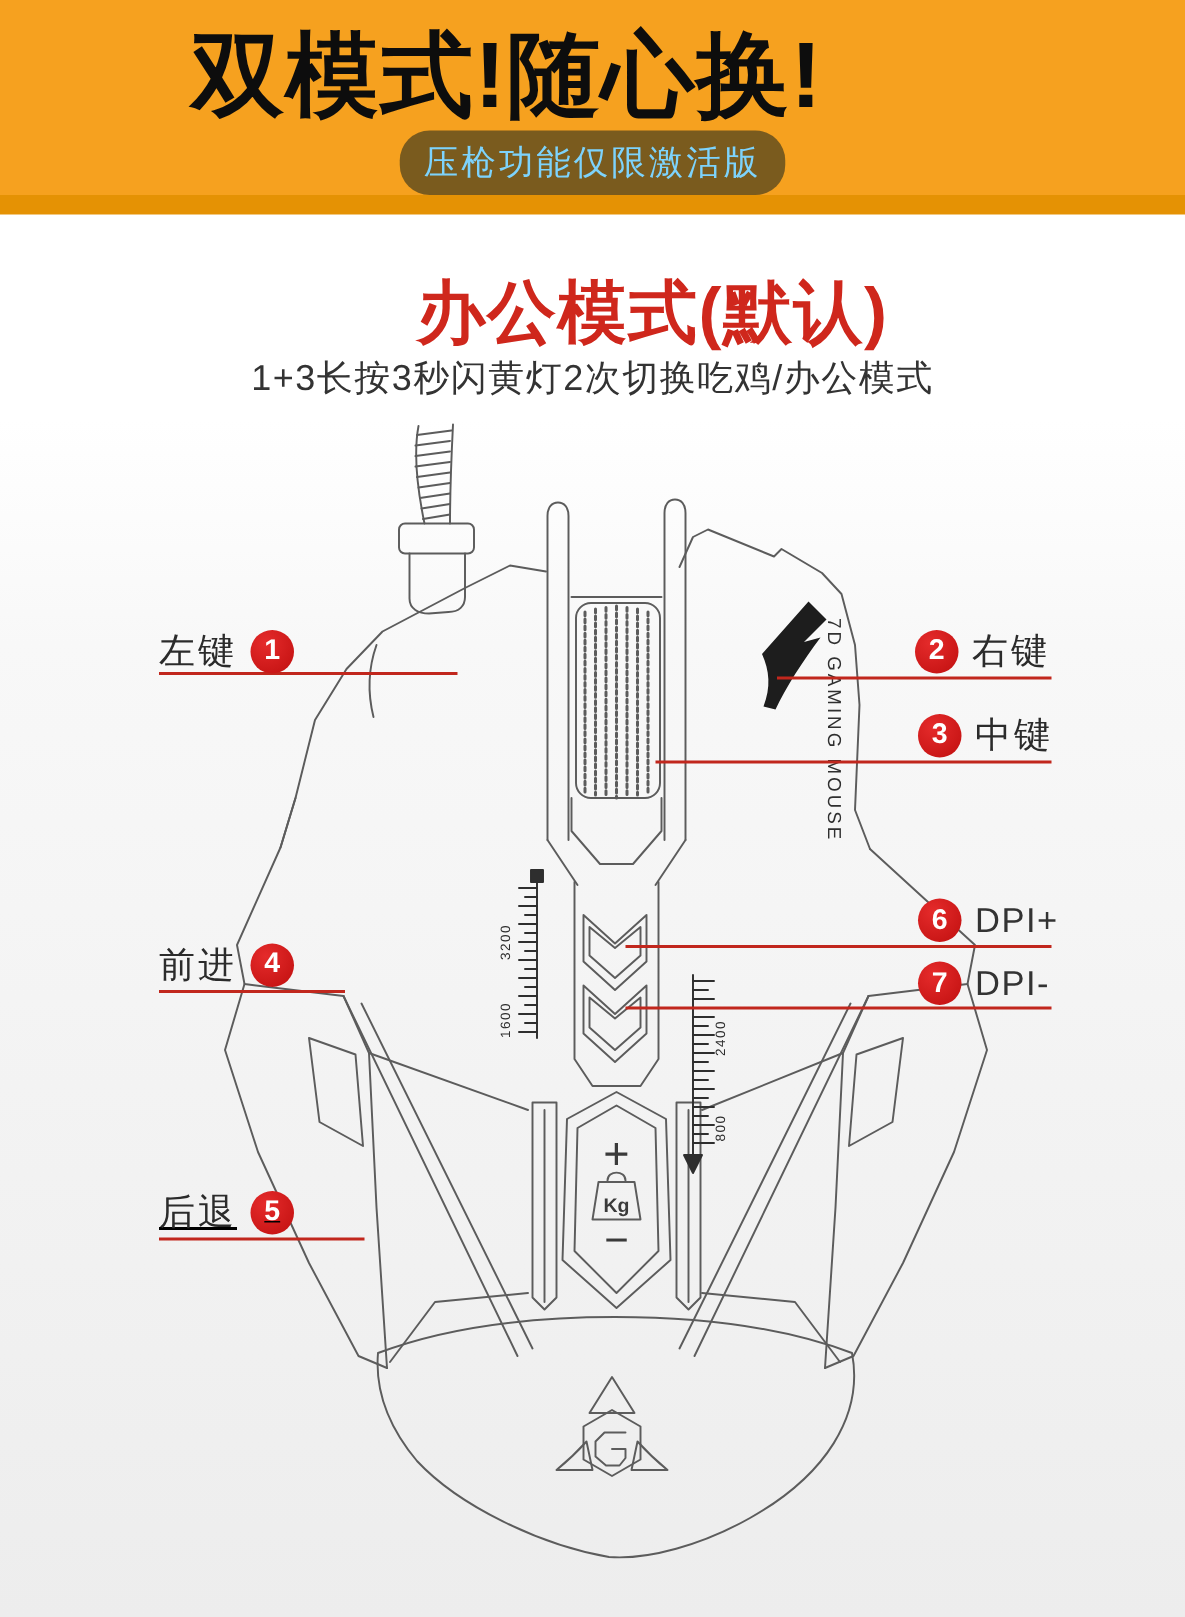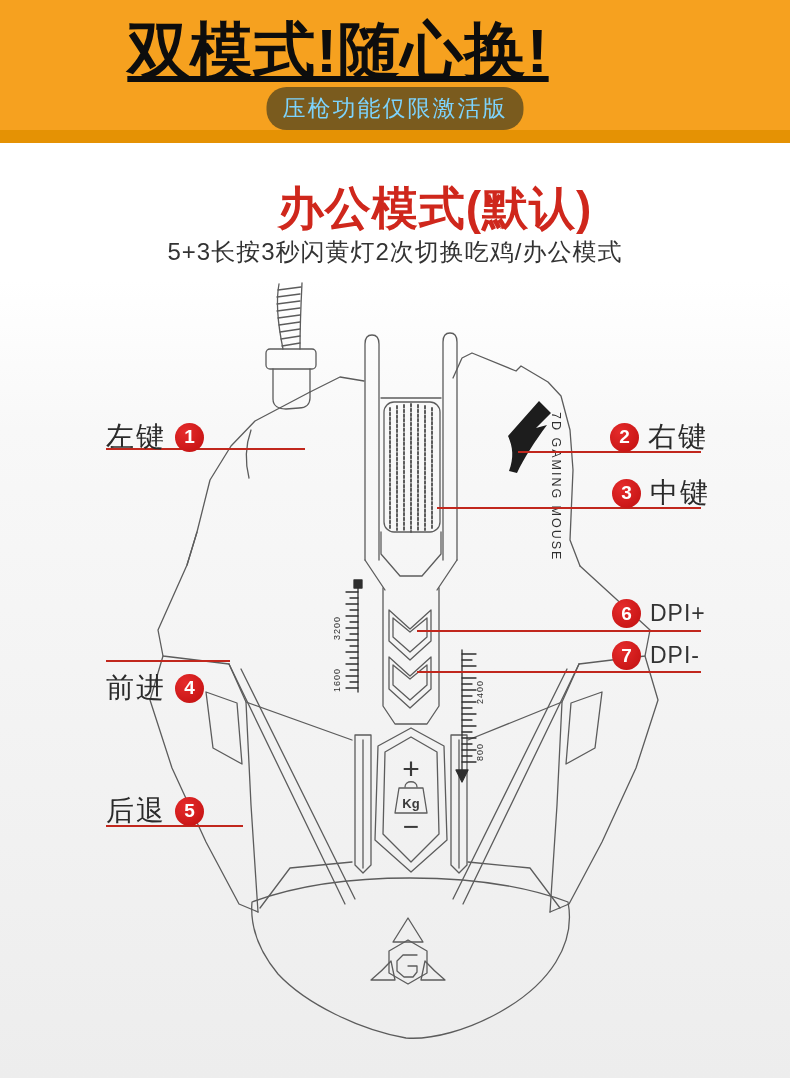--- a/index.html
+++ b/index.html
@@ -4,57 +4,57 @@
 <style>
   html,body{margin:0;padding:0;}
   body{font-family:"Liberation Sans","DejaVu Sans",sans-serif;}
   .page{position:relative;width:790px;height:1078px;overflow:hidden;
         background:linear-gradient(180deg,#ffffff 0px,#ffffff 280px,#f8f8f8 430px,#ededed 1078px);}
 
   
   .banner{position:absolute;left:0;top:0;width:790px;height:130px;background:#f6a11f;}
   .banner-strip{position:absolute;left:0;top:130px;width:790px;height:13px;background:#e59204;}
   .banner-title{position:absolute;left:0;top:14px;width:676px;text-align:center;
-                font-size:62px;font-weight:900;color:#0d0d0d;letter-spacing:1px;line-height:74px;text-decoration:underline;}
+                font-size:62px;font-weight:900;color:#0d0d0d;letter-spacing:1px;line-height:74px;}
   .badge{position:absolute;left:50%;top:87px;transform:translateX(-50%);
          background:#7a5b1e;color:#7dd3fc;font-size:23px;letter-spacing:2px;
          padding:6px 16px;border-radius:20px;white-space:nowrap;}
 
   
   .mode-title{position:absolute;left:0;top:178px;width:790px;text-align:center;
               font-size:46px;font-weight:900;color:#cf271c;letter-spacing:1px;padding-left:40px;}
   .mode-subtitle{position:absolute;left:0;top:236px;width:790px;text-align:center;
                  font-size:24px;color:#333333;letter-spacing:1px;}
 
   
   svg.mouse{position:absolute;left:0;top:0;width:790px;height:1078px;}
 
   .cline{position:absolute;height:2px;background:#c1271d;}
 
   .callout{position:absolute;display:flex;align-items:center;gap:9px;}
-  .callout .txt{font-size:28px;color:#2b2b2b;letter-spacing:2px;white-space:nowrap;}
+  .callout .txt{font-size:24px;color:#2b2b2b;letter-spacing:2px;white-space:nowrap;}
   .callout.latin .txt{font-size:23px;color:#333;letter-spacing:1px;}
   .badge-num{width:29px;height:29px;border-radius:50%;flex:0 0 29px;
              background:radial-gradient(circle at 35% 30%,#e52b2b,#c00f0f);
              color:#fff;font-size:19px;font-weight:bold;
              display:flex;align-items:center;justify-content:center;}
 </style>
 </head>
 <body>
 
 <div class="page">
 
   <div class="banner">
     <div class="banner-title">双模式!随心换!</div>
   </div>
   <div class="banner-strip"></div>
   <div class="badge">压枪功能仅限激活版</div>
 
   <div class="mode-title">办公模式(默认)</div>
-  <div class="mode-subtitle">5+3长按3秒闪黄灯2次切换吃鸡/办公模式</div>
+  <div class="mode-subtitle">1+3长按3秒闪黄灯2次切换吃鸡/办公模式</div>
 
   <svg class="mouse" viewBox="0 0 790 1078">
     <g stroke="#5c5c5c" stroke-width="1.3" fill="none" stroke-linejoin="round" stroke-linecap="round">
 
       <g>
         <path d="M279,284 C276,300 277,320 283,349 M302,283 C301,303 300,326 300,349"></path>
         <path d="M278,290 L301,287 M277,297 L300,294 M277,304 L300,301 M277,311 L300,308 M278,318 L300,315 M279,325 L300,322 M280,332 L300,329 M281,339 L300,336 M282,346 L300,343"></path>
         <rect x="266" y="349" width="50" height="20" rx="4"></rect>
         <path d="M273,369 L273,399 C273,406 279,409 286,409 L299,408 C306,408 310,404 310,398 L310,369"></path>
       </g>
@@ -163,25 +163,25 @@
     <span class="badge-num">1</span>
   </div>
   <div class="callout" style="left:610px;top:418px;">
     <span class="badge-num">2</span>
     <span class="txt">右键</span>
   </div>
   <div class="callout" style="left:612px;top:474px;">
     <span class="badge-num">3</span>
     <span class="txt">中键</span>
   </div>
-  <div class="callout" style="left:106px;top:627px;margin-top:42px;">
+  <div class="callout" style="left:106px;top:627px;">
     <span class="txt">前进</span>
     <span class="badge-num">4</span>
   </div>
-  <div class="callout" style="left:106px;top:792px;">
+  <div class="callout" style="left:106px;top:792px;text-decoration:underline;">
     <span class="txt">后退</span>
     <span class="badge-num">5</span>
   </div>
   <div class="callout latin" style="left:612px;top:599px;">
     <span class="badge-num">6</span>
     <span class="txt">DPI+</span>
   </div>
   <div class="callout latin" style="left:612px;top:641px;">
     <span class="badge-num">7</span>
     <span class="txt">DPI-</span>

